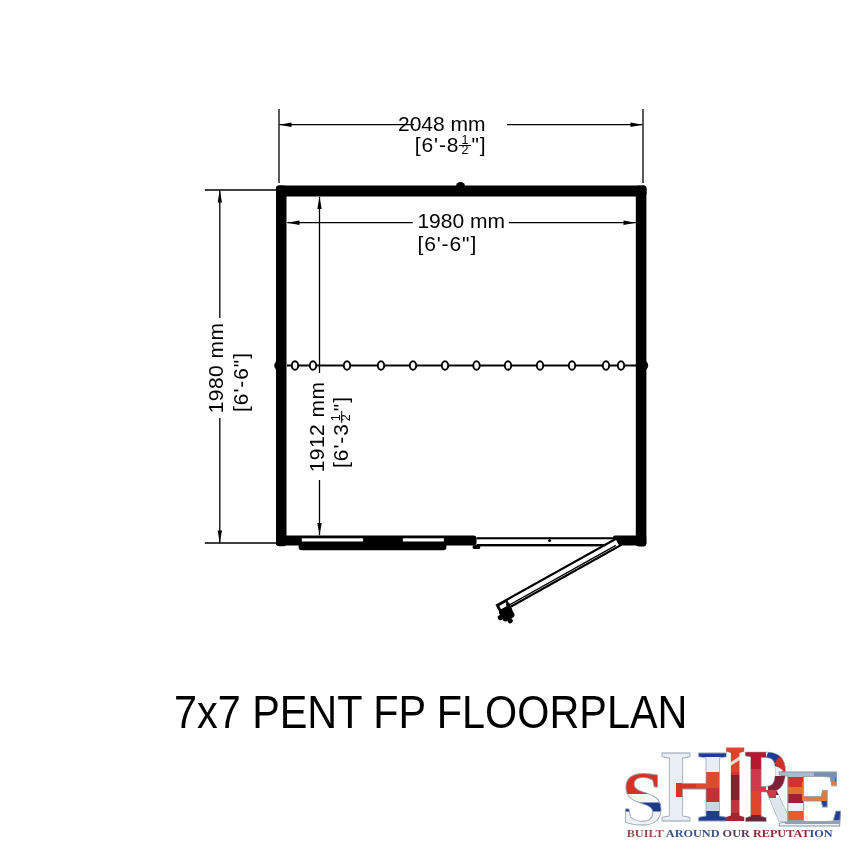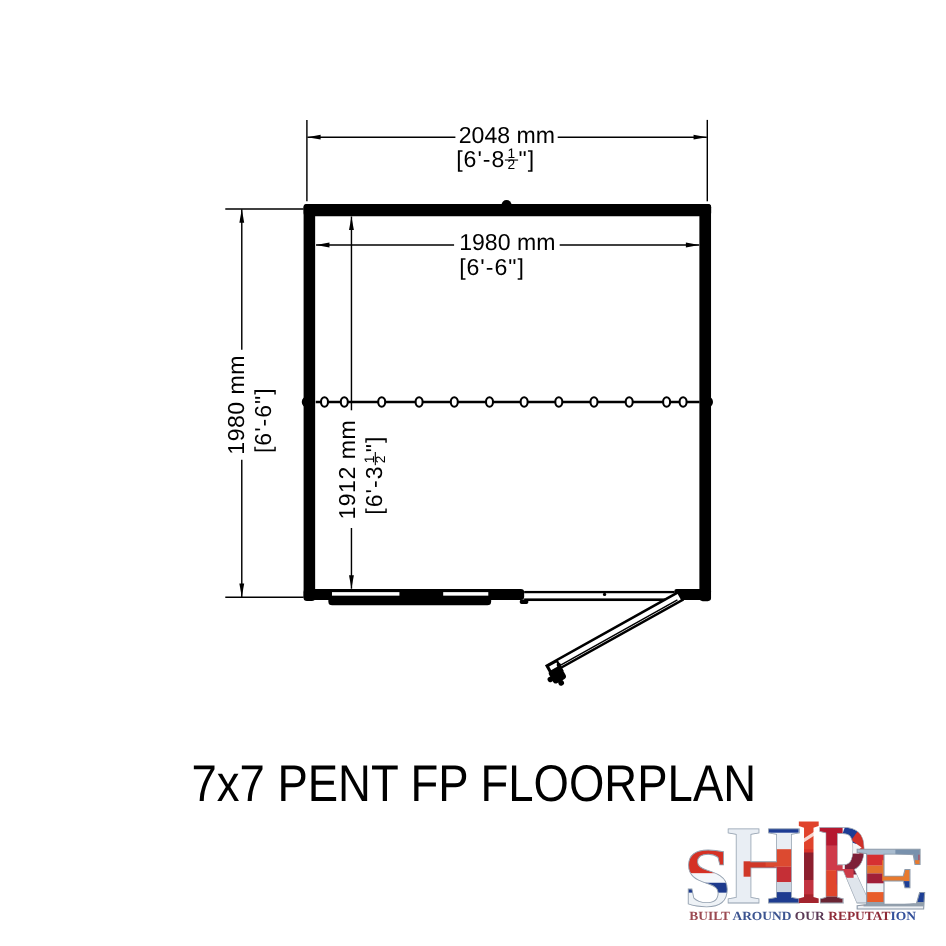--- a/index.html
+++ b/index.html
@@ -186,21 +186,21 @@
 <rect x="780" y="811" width="26" height="12" fill="#e85c2a"></rect>
 <rect x="802" y="782" width="40" height="19" fill="#e87a2e"></rect>
 <rect x="806" y="801" width="38" height="21" fill="#1e3f96"></rect>
 <rect x="785" y="820" width="58" height="4" fill="#93a0ad"></rect>
 </g>
 <text x="0" y="0" transform="translate(777.4,826.3) scale(1.235,1)" font-family="Liberation Serif" font-weight="bold" font-size="83" fill="none" stroke="#8d9aaa" stroke-width="0.8">E</text>
 
 <text x="626.7" y="836.8" font-family="Liberation Serif" font-weight="bold" font-size="11.3" textLength="206" lengthAdjust="spacingAndGlyphs"><tspan fill="#9b4a52">BUILT </tspan><tspan fill="#3c5490">AROUND </tspan><tspan fill="#5c3a56">OUR </tspan><tspan fill="#8e2b38">REPUTAT</tspan><tspan fill="#34509a">ION</tspan></text>
 </svg>
 
-<div class="t" style="left:417px;top:112.6px">2048 mm</div>
+<div class="t" style="left:398px;top:112.6px">2048 mm</div>
 
 <div class="t b" style="left:414.7px;top:133.1px">[6'-8<span class="fr"><i>1</i><i class="d">2</i></span>"]</div>
 
 <div class="t" style="left:417.4px;top:209.8px">1980 mm</div>
 
 <div class="t b" style="left:417.4px;top:232.5px">[6'-6"]</div>
 
 <div class="t rot m" style="left:214.8px;top:368px">1980 mm</div>
 
 <div class="t rot b" style="left:240px;top:381.9px">[6'-6"]</div>

